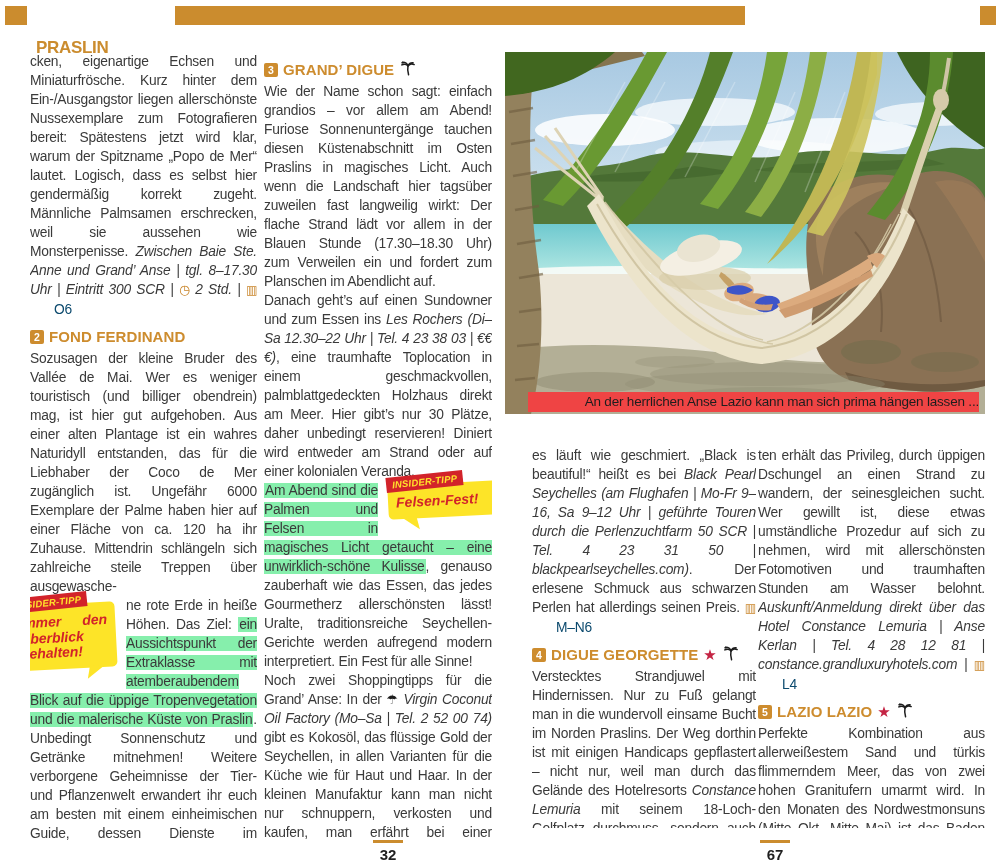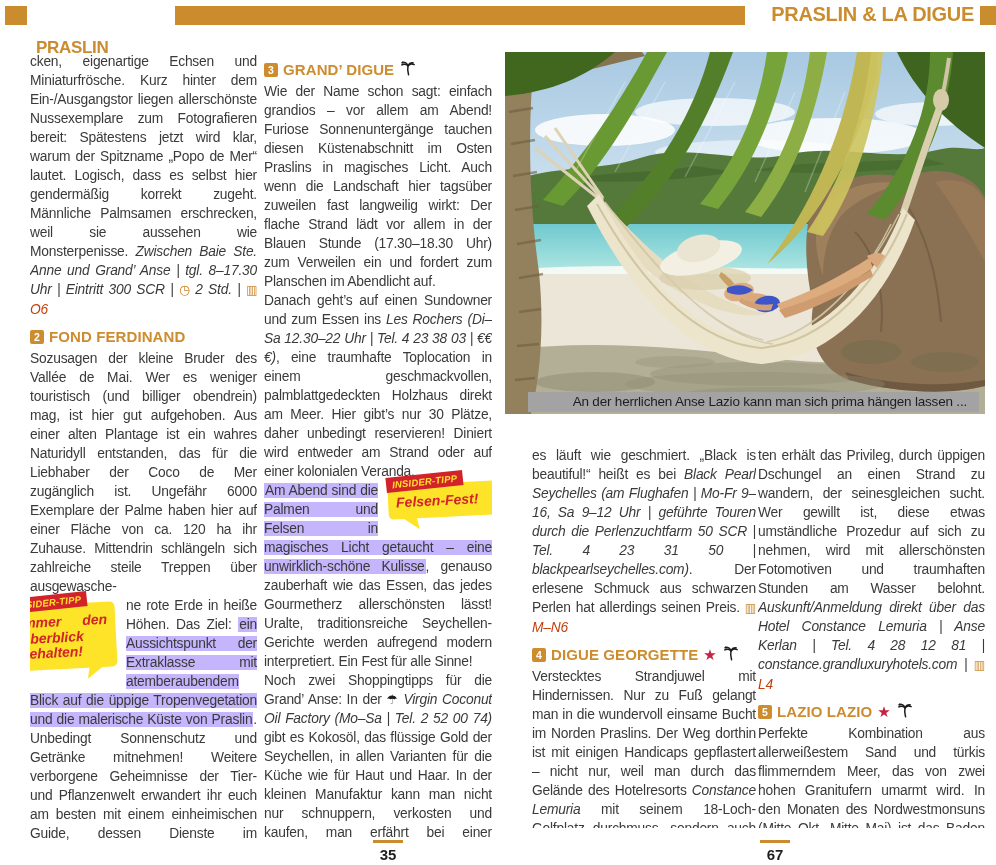--- a/index.html
+++ b/index.html
@@ -19,22 +19,22 @@
   .col{position:absolute;overflow:hidden;}
   #c1{left:30px;top:52px;width:227px;height:790px;}
   #c2{left:264px;top:52px;width:228px;height:790px;}
   #c3{left:532px;top:446px;width:224px;height:382px;}
   #c4{left:758px;top:446px;width:227px;height:382px;}
 
   .para{font-size:13.8px;line-height:19px;letter-spacing:-0.2px;color:#3a3a3a;
     text-align:justify;margin:0;}
   .seg-n{}
   .seg-i{font-style:italic;}
-  .seg-hl{background:#c4b5fd;padding:0 1px;}
-  .seg-or{font-style:italic;color:#c2410c;}
+  .seg-hl{background:#86efac;padding:0 1px;}
+  .seg-or{color:#0c4a6e;margin-left:24px;}
   .seg-ico{color:#c9862c;font-size:13px;}
   .seg-icm{color:#c9862c;font-size:12px;}
   .seg-icb{color:#1c1c1c;font-size:13px;}
 
   
   .sec{display:flex;align-items:center;gap:5px;margin:9px 0 4px;color:#cd8c2e;
     font-size:15px;font-weight:bold;letter-spacing:0.1px;white-space:nowrap;}
   .badge{display:inline-flex;align-items:center;justify-content:center;width:14px;height:14px;
     background:#cd8c2e;color:#fff;font-size:10.5px;font-weight:bold;border-radius:2px;flex:0 0 auto;}
   .star-ic{color:#c42444;font-size:15px;line-height:1;}
@@ -51,40 +51,39 @@
     transform:rotate(-3deg);position:relative;}
   .tip-text{display:block;color:#d2232a;font-weight:bold;font-style:italic;
     font-size:14px;line-height:1.12;letter-spacing:0;}
   .tip-tail{position:absolute;width:0;height:0;border-top:13px solid #fde428;}
   .tip-left  .tip-tail{right:14px;bottom:-11px;border-right:15px solid transparent;transform:skewX(-12deg);}
   .tip-right .tip-tail{left:14px;bottom:-11px;border-left:15px solid transparent;transform:skewX(12deg);}
 
   
   .photo{position:absolute;left:505px;top:52px;width:480px;height:362px;overflow:hidden;}
   .photo svg{display:block;width:480px;height:362px;}
-  .caption{position:absolute;left:23px;right:6px;bottom:2px;height:20px;background:#a3a3a3;
-    color:#1e1e1e;font-size:13.5px;line-height:20px;text-align:right;padding-right:12px;
+  .caption{position:absolute;left:23px;right:6px;bottom:2px;height:20px;background:#ef4444;
+    color:#1e1e1e;font-size:13.5px;line-height:20px;text-align:right;padding-right:0;
     letter-spacing:-0.2px;}
 
   
   .pagenum{position:absolute;top:840px;width:60px;text-align:center;}
   .pagenum .rule{width:30px;height:2.5px;background:#cb8c2e;margin:0 auto 3px;}
   .pagenum .num{font-size:15px;font-weight:bold;color:#1e1e1e;letter-spacing:0;}
   #pn66{left:358px;}
   #pn67{left:745px;}
 </style>
 </head>
 <body>
 
 <div class="page">
 
   <div class="hdr-sq l"></div>
   <div class="hdr-title l">PRASLIN</div>
   <div class="hdr-bar"></div>
-  <div class="hdr-title r">PRASLIN &amp; LA DIGUE</div>
   <div class="hdr-sq r"></div>
 
   <div class="col" id="c1">
     <div class="para"><span class="seg-n">cken, eigenartige Echsen und Miniaturfrösche. Kurz hinter dem Ein-/Ausgangstor liegen allerschönste Nussexemplare zum Fotografieren bereit: Spätestens jetzt wird klar, warum der Spitzname „Popo de Mer“ lautet. Logisch, dass es selbst hier gendermäßig korrekt zugeht. Männliche Palmsamen erschrecken, weil sie aussehen wie Monsterpenisse. </span><span class="seg-i">Zwischen Baie Ste. Anne und Grand’ Anse | tgl. 8–17.30 Uhr | Eintritt 300 SCR | </span><span class="seg-ico">◷ </span><span class="seg-i">2 Std. | </span><span class="seg-icm">▥ </span><span class="seg-or">O6</span></div>
 
     <h3 class="sec">
       <span class="badge">2</span>
       <span>FOND FERDINAND</span>
     </h3>
 
@@ -261,20 +260,20 @@
         </g>
         <path d="M3.2,0 l0.5,1.1 1.2,0.1 -0.9,0.8 0.3,1.2 -1.1,-0.6 -1.1,0.6 0.3,-1.2 -0.9,-0.8 1.2,-0.1 Z" fill="#1d1d1d"></path>
       </svg>
     </h3>
 
     <div class="para"><span class="seg-n">Perfekte Kombination aus allerweißestem Sand und türkis flimmerndem Meer, das von zwei hohen Granitufern umarmt wird. In den Monaten des Nordwestmonsuns (Mitte Okt.–Mitte Mai) ist das Baden allerdings alles andere als entspannend, denn heftige Wellen wirbeln dann alles durcheinander. Angenehmer ist es in</span></div>
   </div>
 
   <div class="pagenum" id="pn66">
     <div class="rule"></div>
-    <div class="num">35</div>
+    <div class="num">32</div>
   </div>
   <div class="pagenum" id="pn67">
     <div class="rule"></div>
     <div class="num">67</div>
   </div>
 
 </div>
 
 </body></html>

